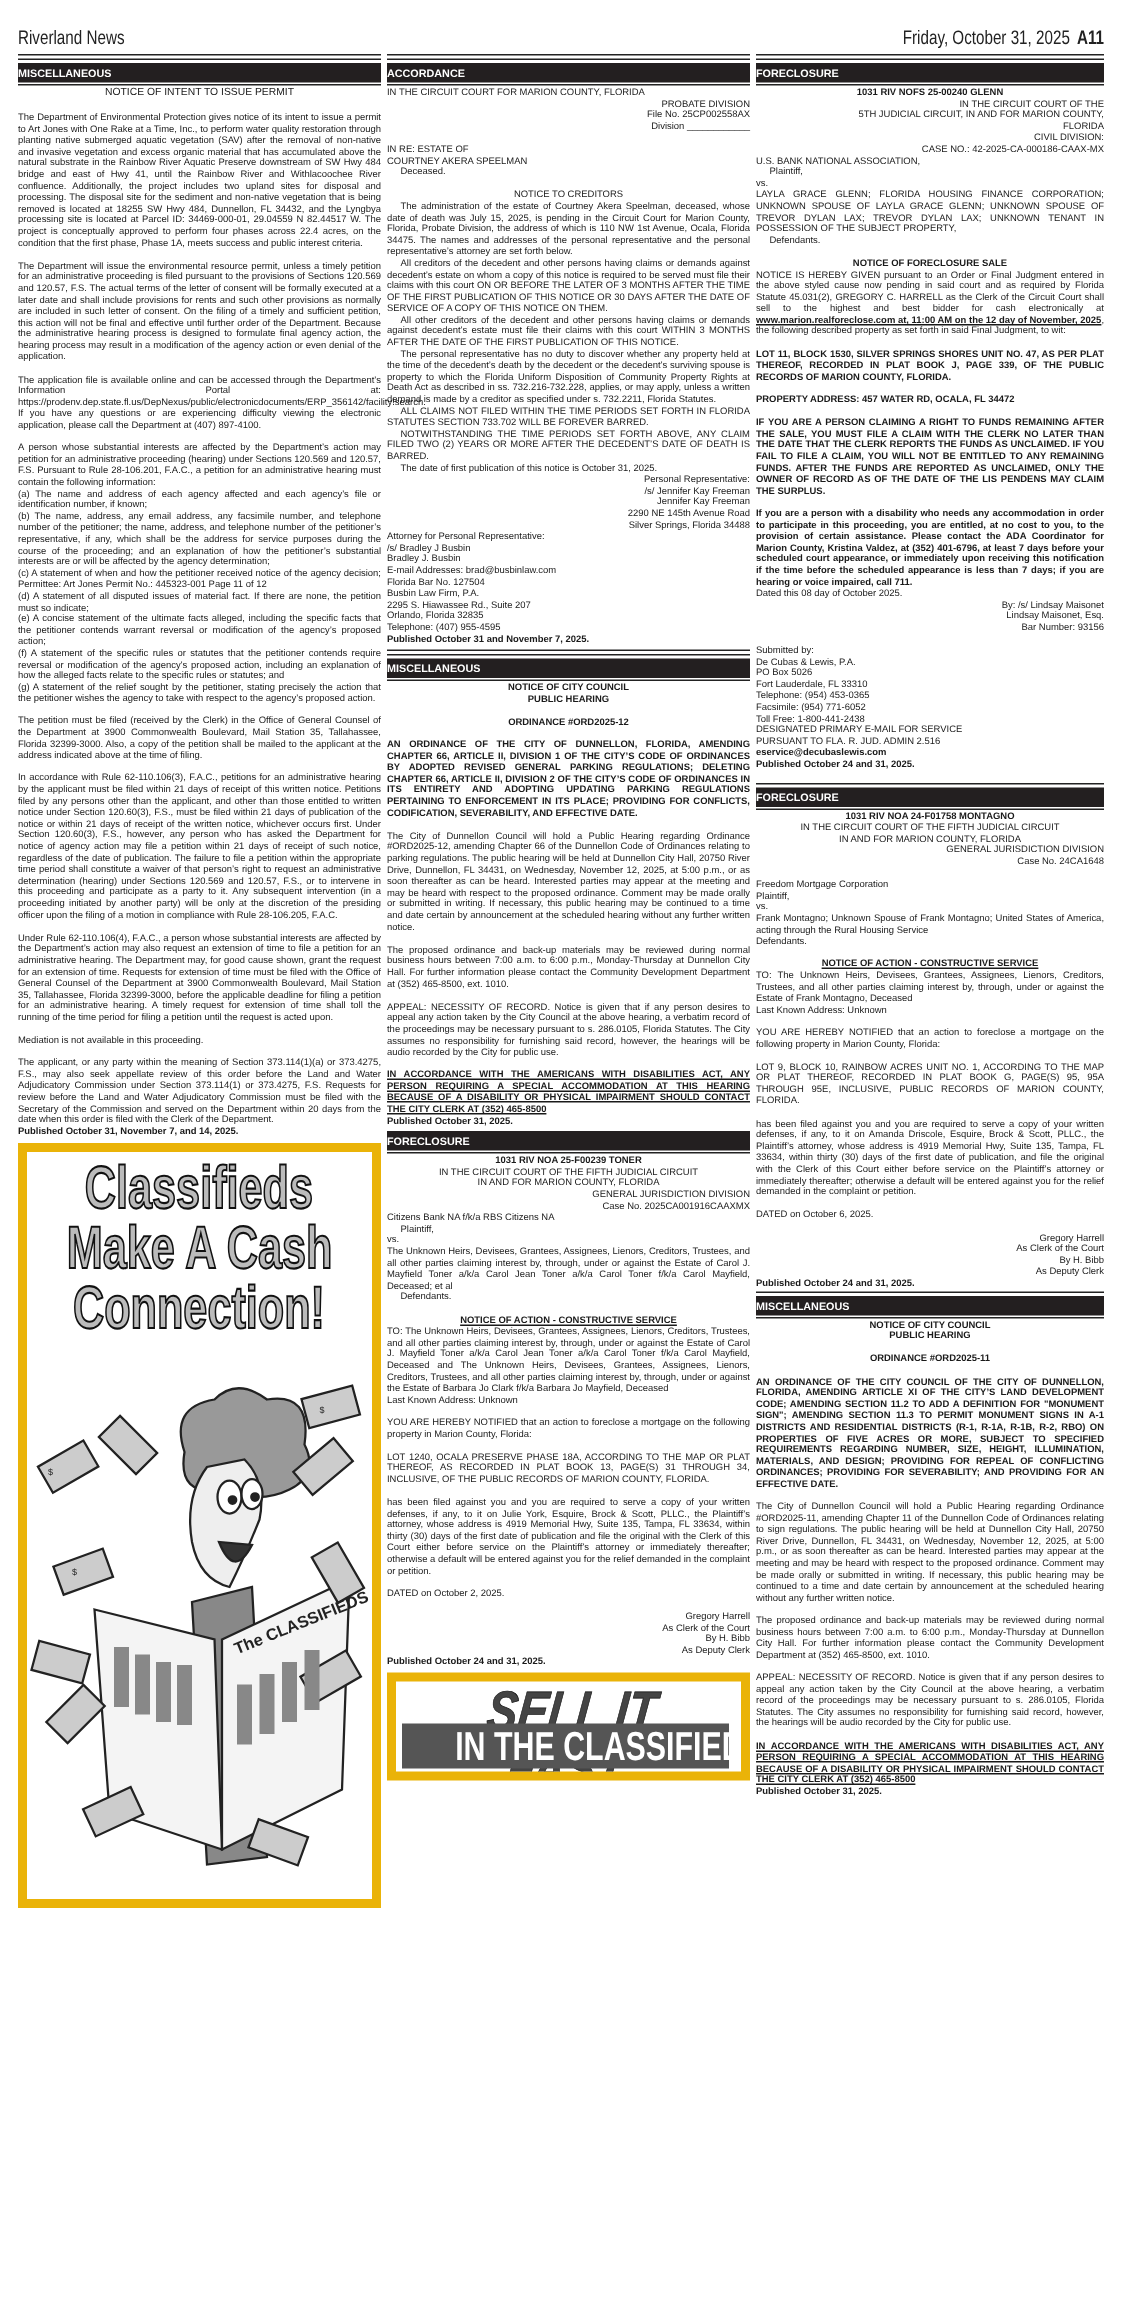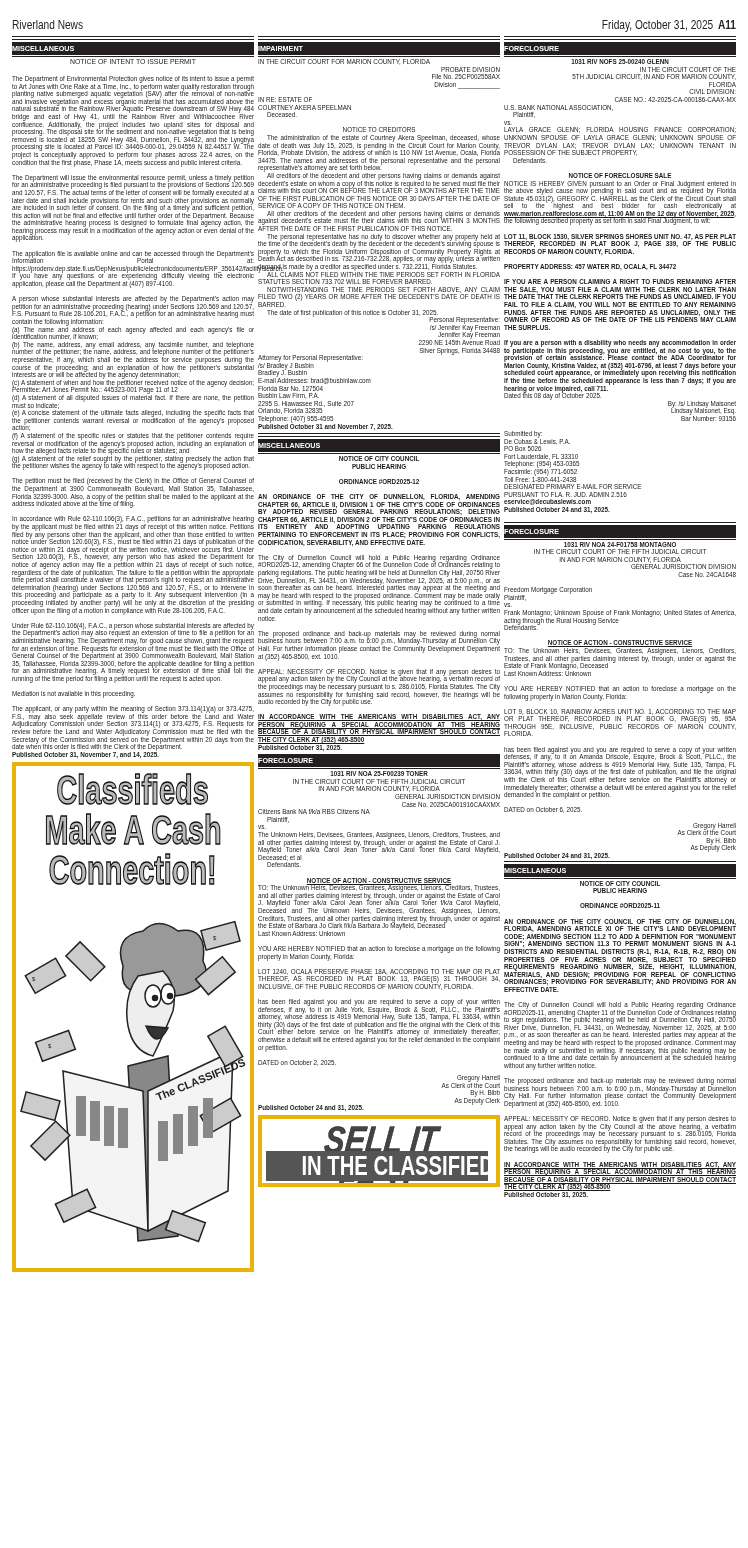--- a/index.html
+++ b/index.html
@@ -5,21 +5,21 @@
   * { box-sizing: border-box; margin: 0; padding: 0; }
   html, body { width: 748px; height: 1548px; background: #fff; overflow: hidden; }
   body { font-family: "Liberation Sans", sans-serif; color: #1a1a1a; position: relative; }
   .masthead { position: absolute; left: 12px; right: 12px; top: 14px; height: 18px; display: flex; justify-content: space-between; align-items: flex-end; }
   .masthead .paper { font-family: "Liberation Sans", sans-serif; font-size: 13px; transform: scaleX(0.78); transform-origin: left bottom; letter-spacing: 0; color: #222; }
   .masthead .right { font-size: 13px; transform: scaleX(0.78); transform-origin: right bottom; color: #222; white-space: nowrap; }
   .masthead .right b { font-weight: bold; margin-left: 6px; }
   .center { text-align: center; }
   .right { text-align: right; }
   .bold { font-weight: bold; }
-  .ad-box { border: 4px solid #eab308; background: #fff; }
+  .ad-box { border: 6px solid #eab308; background: #fff; }
   .ad1 { height: 508px; display: flex; flex-direction: column; align-items: center; padding-top: 4px; }
   .ad1 .headline { font-family: "Liberation Sans", sans-serif; font-weight: bold; color: #bbb; text-align: center; font-size: 40px; line-height: 40px; -webkit-text-stroke: 1.4px #111; transform: scaleX(0.72); letter-spacing: 0px; white-space: nowrap; }
   .ad2 { height: 72px; position: relative; overflow: hidden; }
   .ad2 .sell { position: absolute; top: 2px; left: 0; right: 0; text-align: center; font-weight: bold; font-style: italic; font-size: 38px; line-height: 38px; color: #444; transform: scaleX(0.8) skewX(-8deg); -webkit-text-stroke: 0.5px #111; }
   .ad2 .classy { position: absolute; bottom: 2px; left: 4px; right: 8px; height: 30px; background: #555; color: #fff; font-weight: bold; font-size: 27px; line-height: 30px; text-align: center; white-space: nowrap; }
   .ad2 .classy span { display: inline-block; transform: scaleX(0.75); transform-origin: center; }
 </style>
 </head>
 <body>
 
@@ -111,21 +111,21 @@
           <rect x="155" y="218" width="10" height="40"></rect>
           <rect x="170" y="210" width="10" height="40"></rect>
           <rect x="185" y="202" width="10" height="40"></rect>
       </g>
     </svg>
   </div>
 </div>
 
 <div class="page-col" id="pc2">
   <div class="dbl"></div>
-  <div class="sect">IMPAIRMENT</div>
+  <div class="sect">ACCORDANCE</div>
   <div class="sect-rule"></div>
   <div class="tx">IN THE CIRCUIT COURT FOR MARION COUNTY, FLORIDA</div>
   <div class="tx" style="text-align:right">PROBATE DIVISION</div>
   <div class="tx" style="text-align:right">File No. 25CP002558AX</div>
   <div class="tx mb" style="text-align:right">Division ____________</div>
   <div class="tx">IN RE: ESTATE OF</div>
   <div class="tx">COURTNEY AKERA SPEELMAN</div>
   <div class="tx mb" style="padding-left:9px">Deceased.</div>
   <div class="tx" style="text-align:center">NOTICE TO CREDITORS</div>
   <div class="tx" style="text-indent:9px">The administration of the estate of Courtney Akera Speelman, deceased, whose date of death was July 15, 2025, is pending in the Circuit Court for Marion County, Florida, Probate Division, the address of which is 110 NW 1st Avenue, Ocala, Florida 34475. The names and addresses of the personal representative and the personal representative’s attorney are set forth below.</div>

